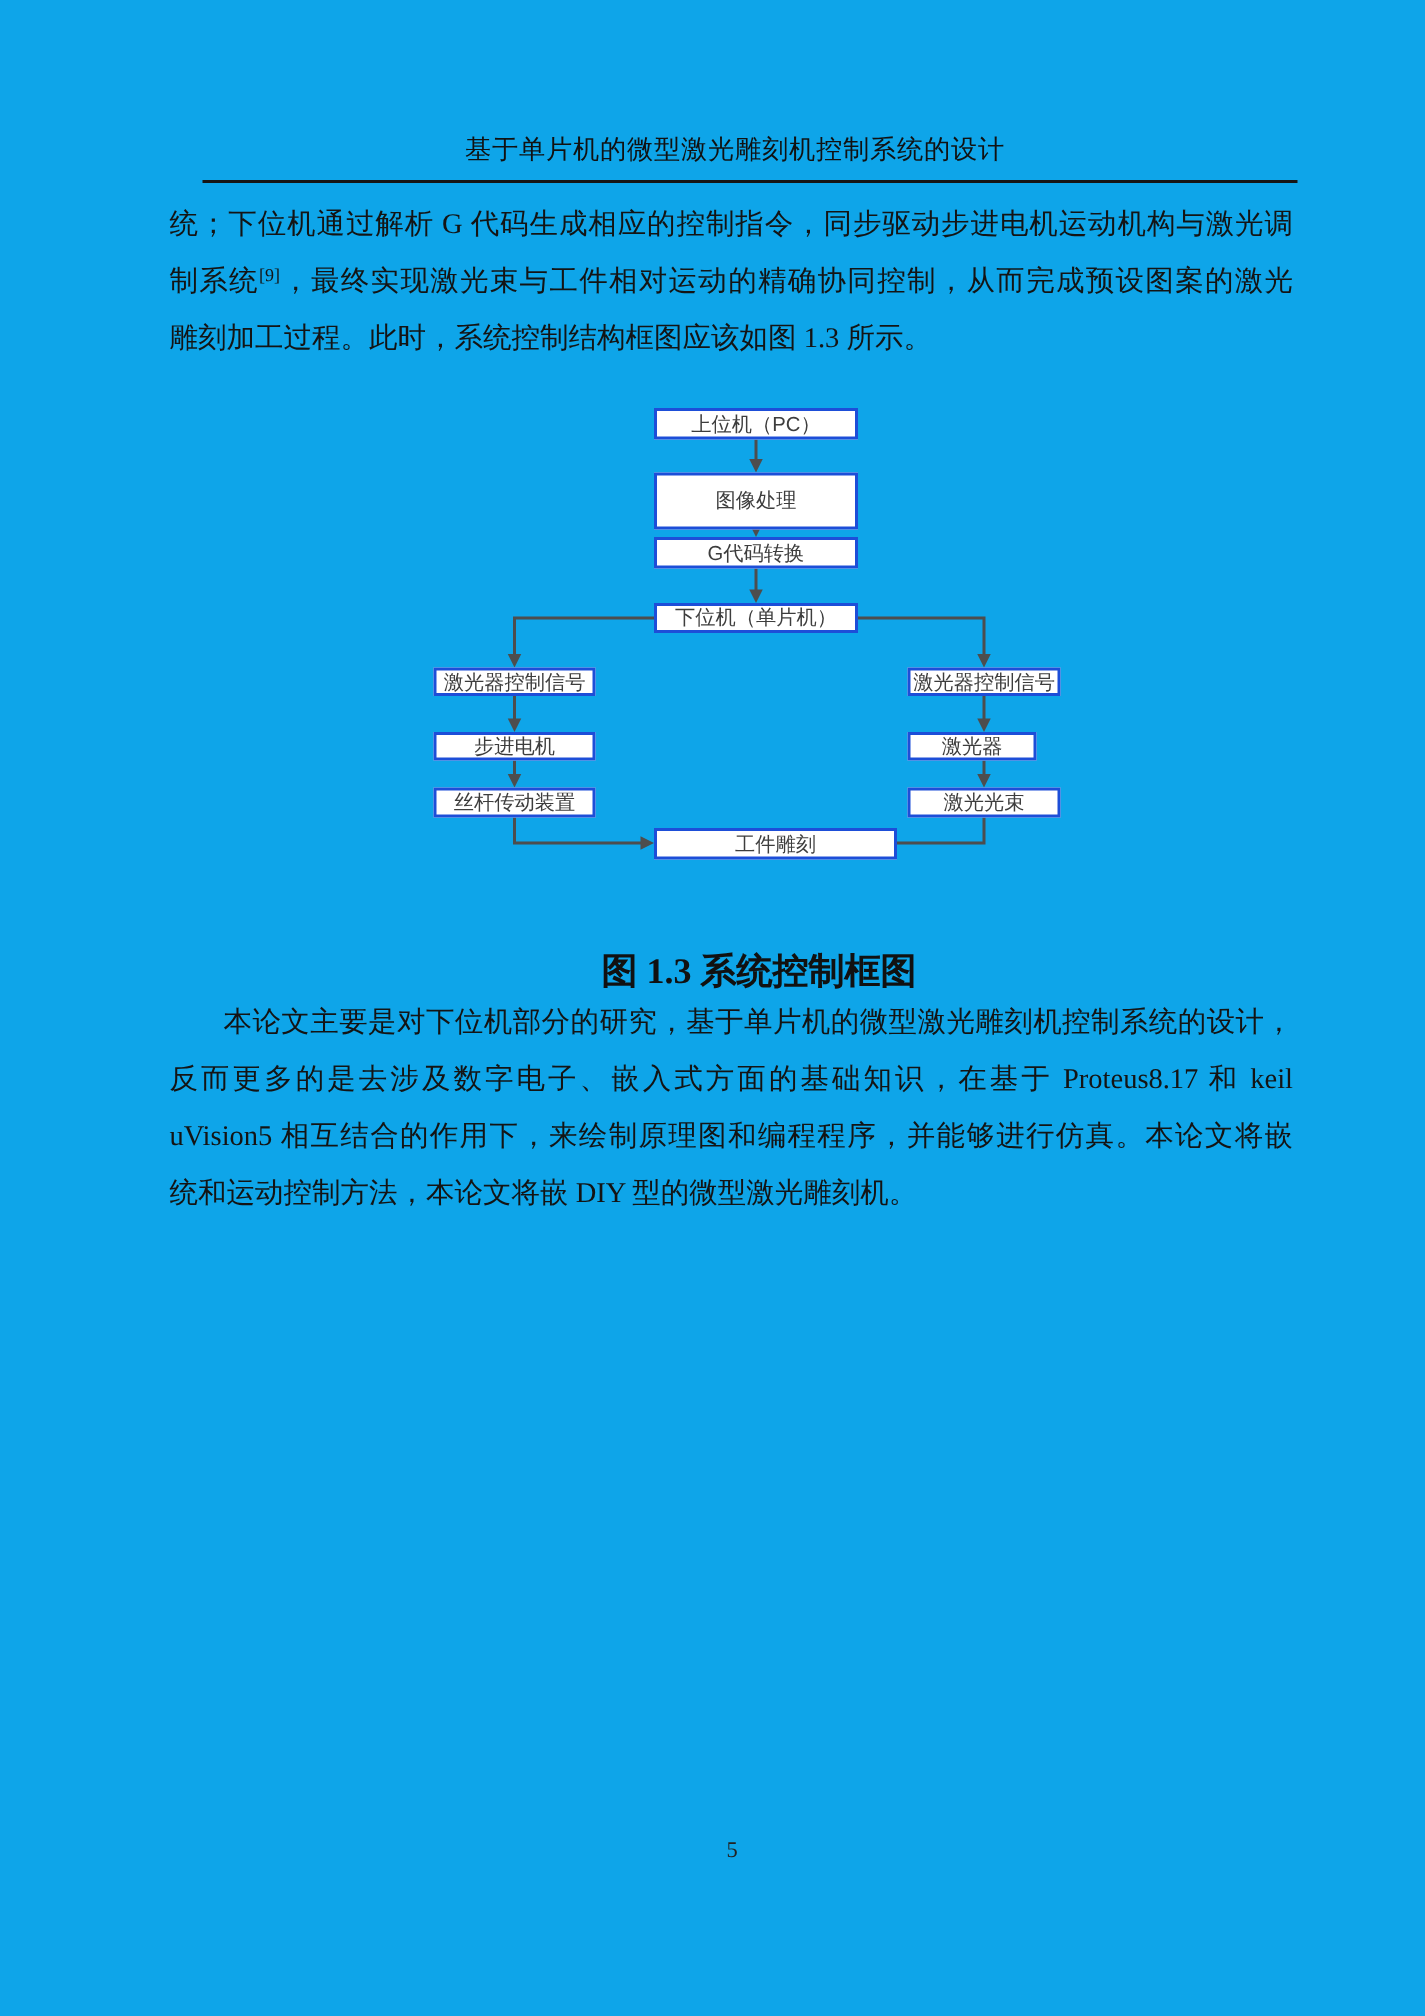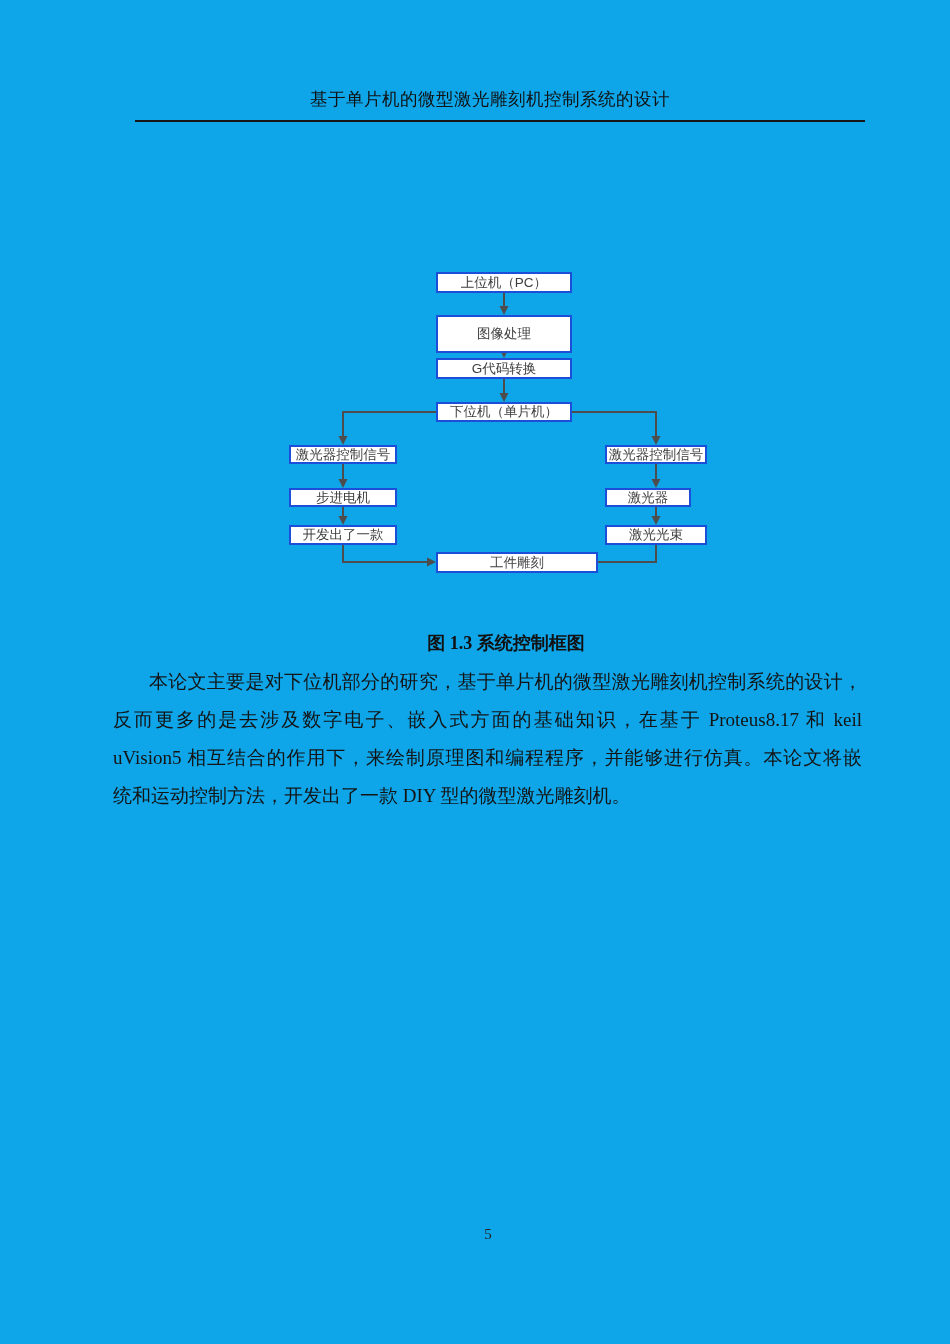--- a/index.html
+++ b/index.html
@@ -99,21 +99,21 @@
   .n-laser  { left: 605px; top: 488px; width: 86px; height: 19px; }
   .n-beam   { left: 605px; top: 525px; width: 102px; height: 20px; }
 
   
   .caption {
     position: absolute;
     top: 631px;
     left: 62px;
     width: 888px;
     text-align: center;
-    font-size: 18px;
+    font-size: 24px;
     font-weight: bold;
     color: #111;
   }
 
   
   .page-number {
     position: absolute;
     top: 1226px;
     left: 0;
     width: 950px;
@@ -124,20 +124,25 @@
   }
 </style>
 </head>
 <body>
 
 <div class="page">
 
   <div class="header-title">基于单片机的微型激光雕刻机控制系统的设计</div>
   <div class="header-rule"></div>
 
+  <div class="para para1">
+    <div class="tline fill">统；下位机通过解析 G 代码生成相应的控制指令，同步驱动步进电机运动机构与激光调</div>
+    <div class="tline fill"><span>制系统</span><sup class="ref">[9]</sup><span>，最终实现激光束与工件相对运动的精确协同控制，从而完成预设图案的激光</span></div>
+    <div class="tline">雕刻加工过程。此时，系统控制结构框图应该如图 1.3 所示。</div>
+  </div>
 
   <div class="flowchart">
     <svg class="fc-arrows" width="950" height="620" viewBox="0 0 950 620">
       <g stroke="#4d4d4d" stroke-width="2" fill="none">
 
         <line x1="504" y1="293" x2="504" y2="308"></line>
         <line x1="504" y1="336" x2="504" y2="351"></line>
         <line x1="504" y1="379" x2="504" y2="395"></line>
 
         <polyline points="436,412 343,412 343,438"></polyline>
@@ -166,31 +171,31 @@
         <polygon points="572,562 581,557.5 581,566.5"></polygon>
       </g>
     </svg>
 
     <div class="node n-host">上位机（PC）</div>
     <div class="node n-image">图像处理</div>
     <div class="node n-gcode">G代码转换</div>
     <div class="node n-mcu">下位机（单片机）</div>
     <div class="node n-driver">激光器控制信号</div>
     <div class="node n-motor">步进电机</div>
-    <div class="node n-screw">开发出了一款</div>
+    <div class="node n-screw">丝杆传动装置</div>
     <div class="node n-signal">激光器控制信号</div>
     <div class="node n-laser">激光器</div>
     <div class="node n-beam">激光光束</div>
     <div class="node n-engrave">工件雕刻</div>
   </div>
 
   <div class="caption">图 1.3 系统控制框图</div>
 
   <div class="para para2">
     <div class="tline fill indent">本论文主要是对下位机部分的研究，基于单片机的微型激光雕刻机控制系统的设计，</div>
     <div class="tline fill">反而更多的是去涉及数字电子、嵌入式方面的基础知识，在基于 Proteus8.17 和 keil</div>
     <div class="tline fill">uVision5 相互结合的作用下，来绘制原理图和编程程序，并能够进行仿真。本论文将嵌</div>
-    <div class="tline">统和运动控制方法，开发出了一款 DIY 型的微型激光雕刻机。</div>
+    <div class="tline">统和运动控制方法，本论文将嵌 DIY 型的微型激光雕刻机。</div>
   </div>
 
   <div class="page-number">5</div>
 
 </div>
 
 </body></html>

